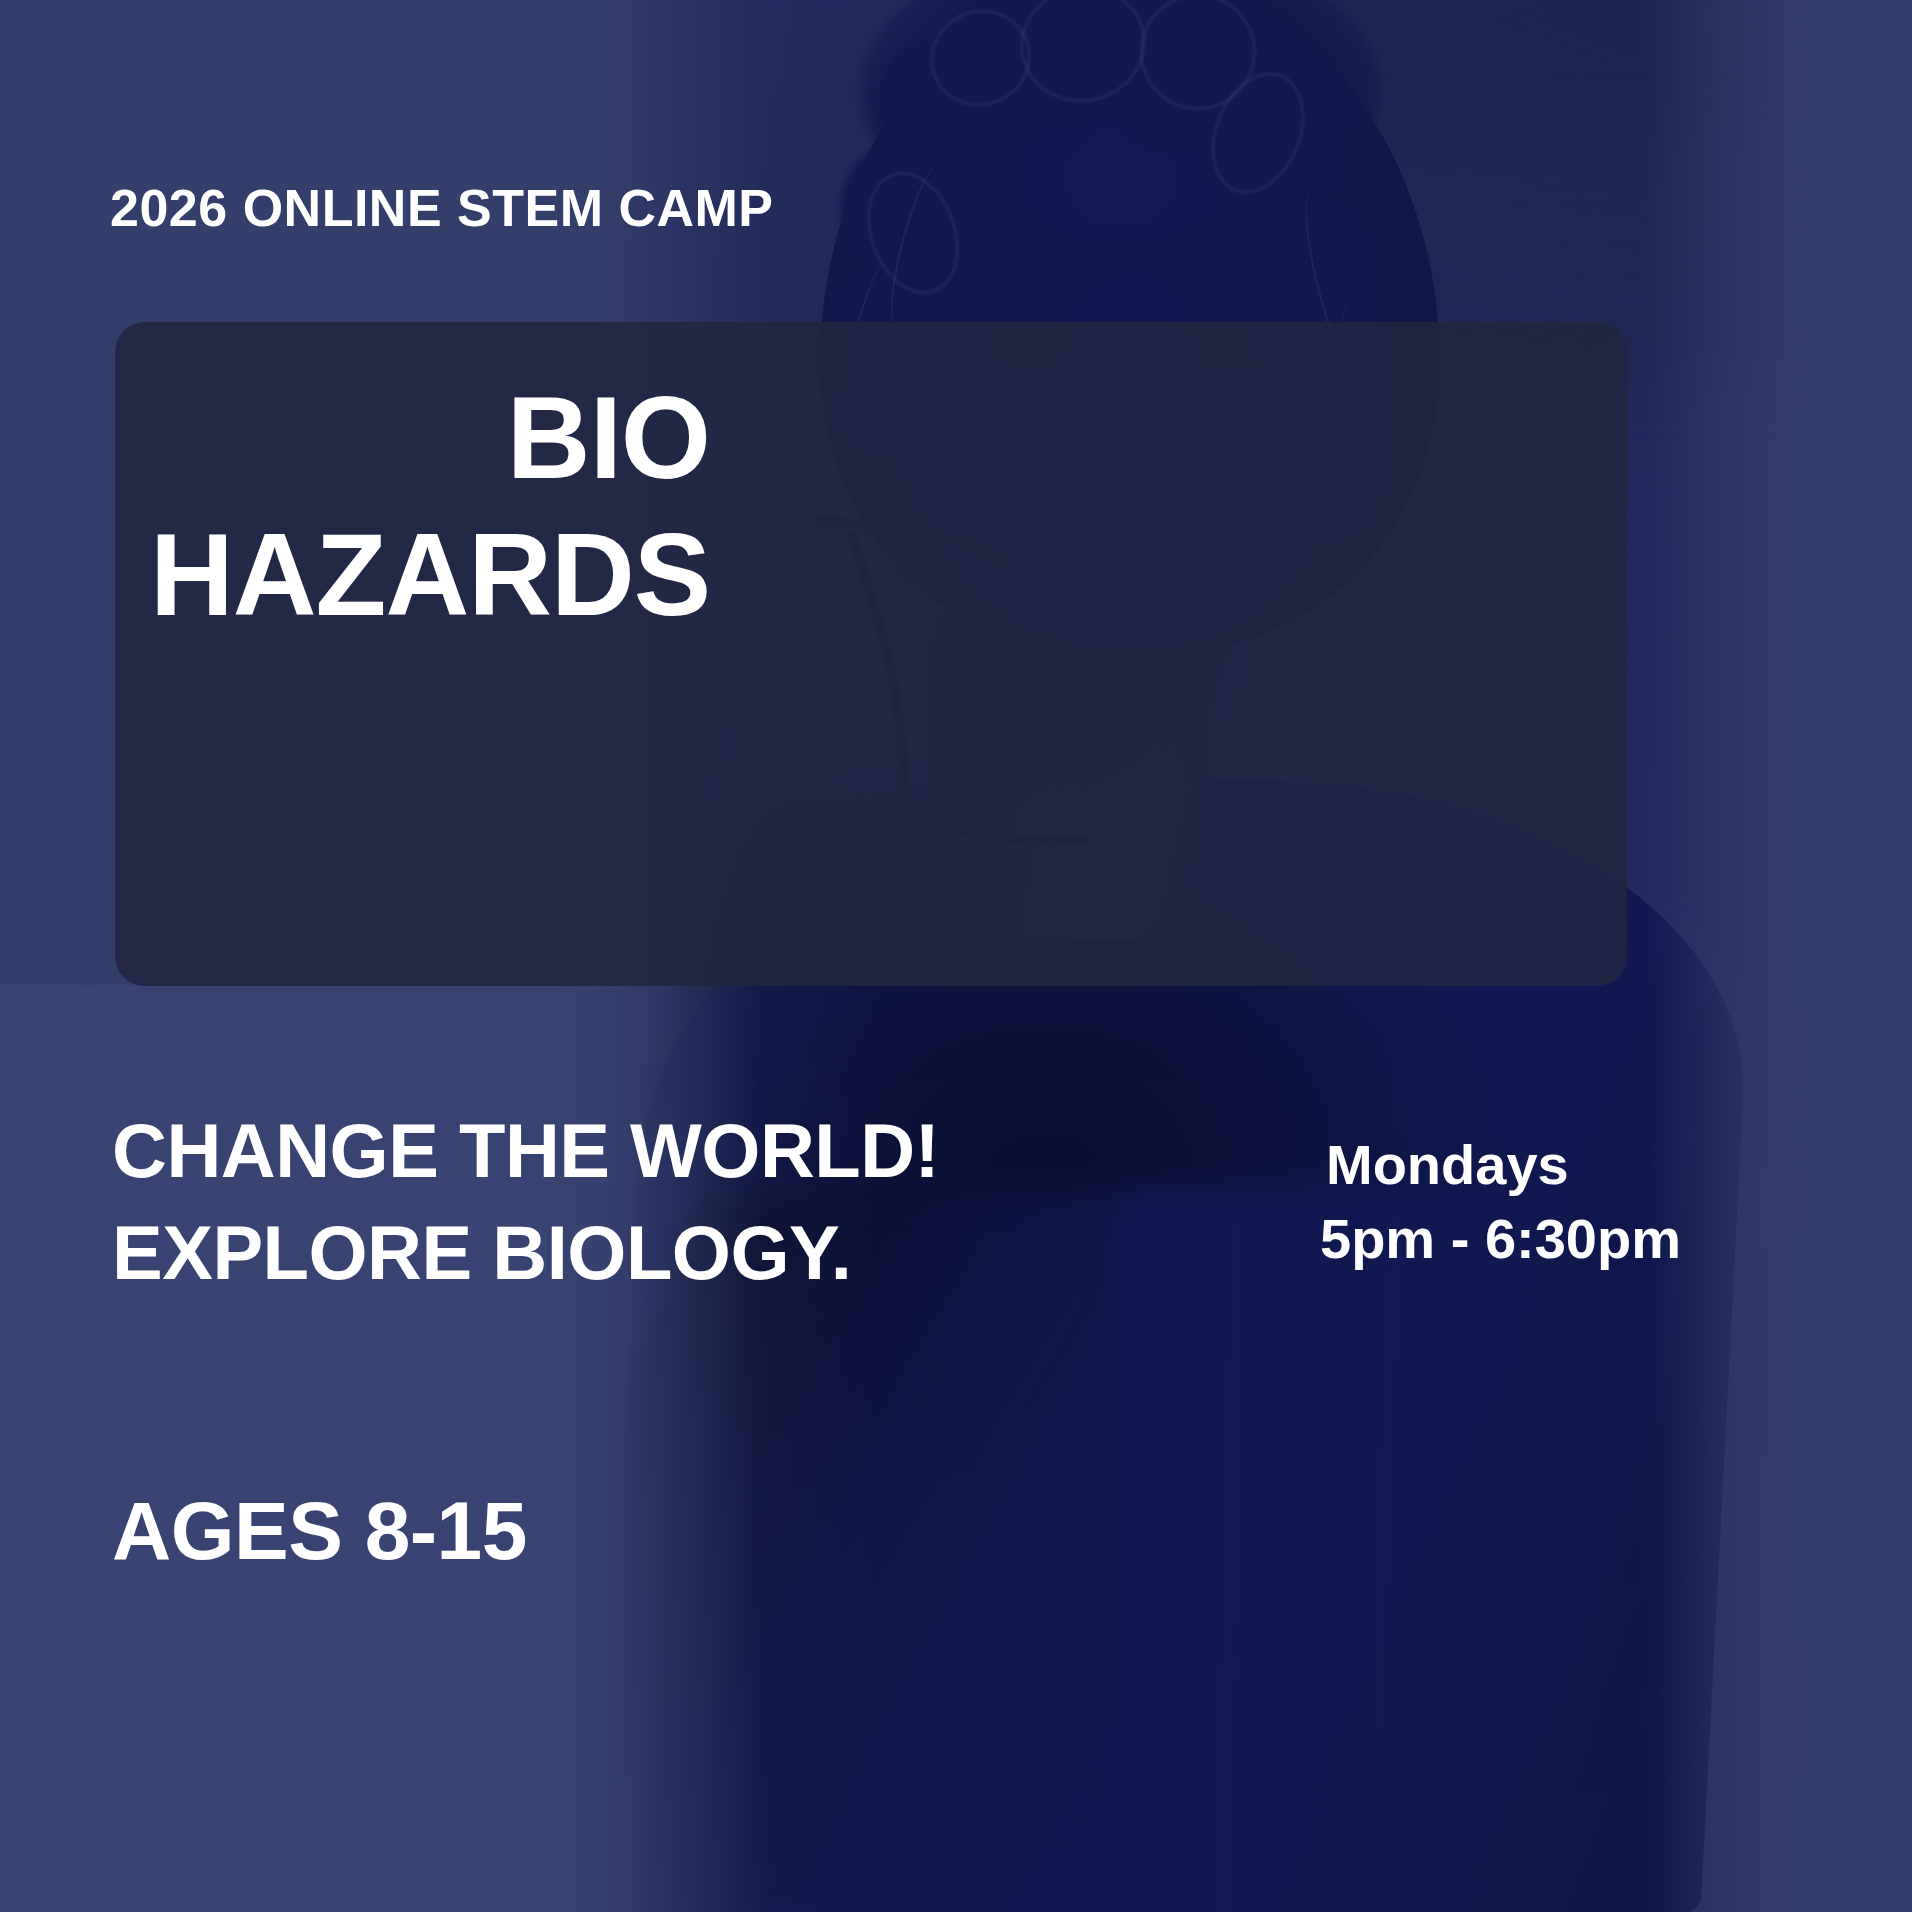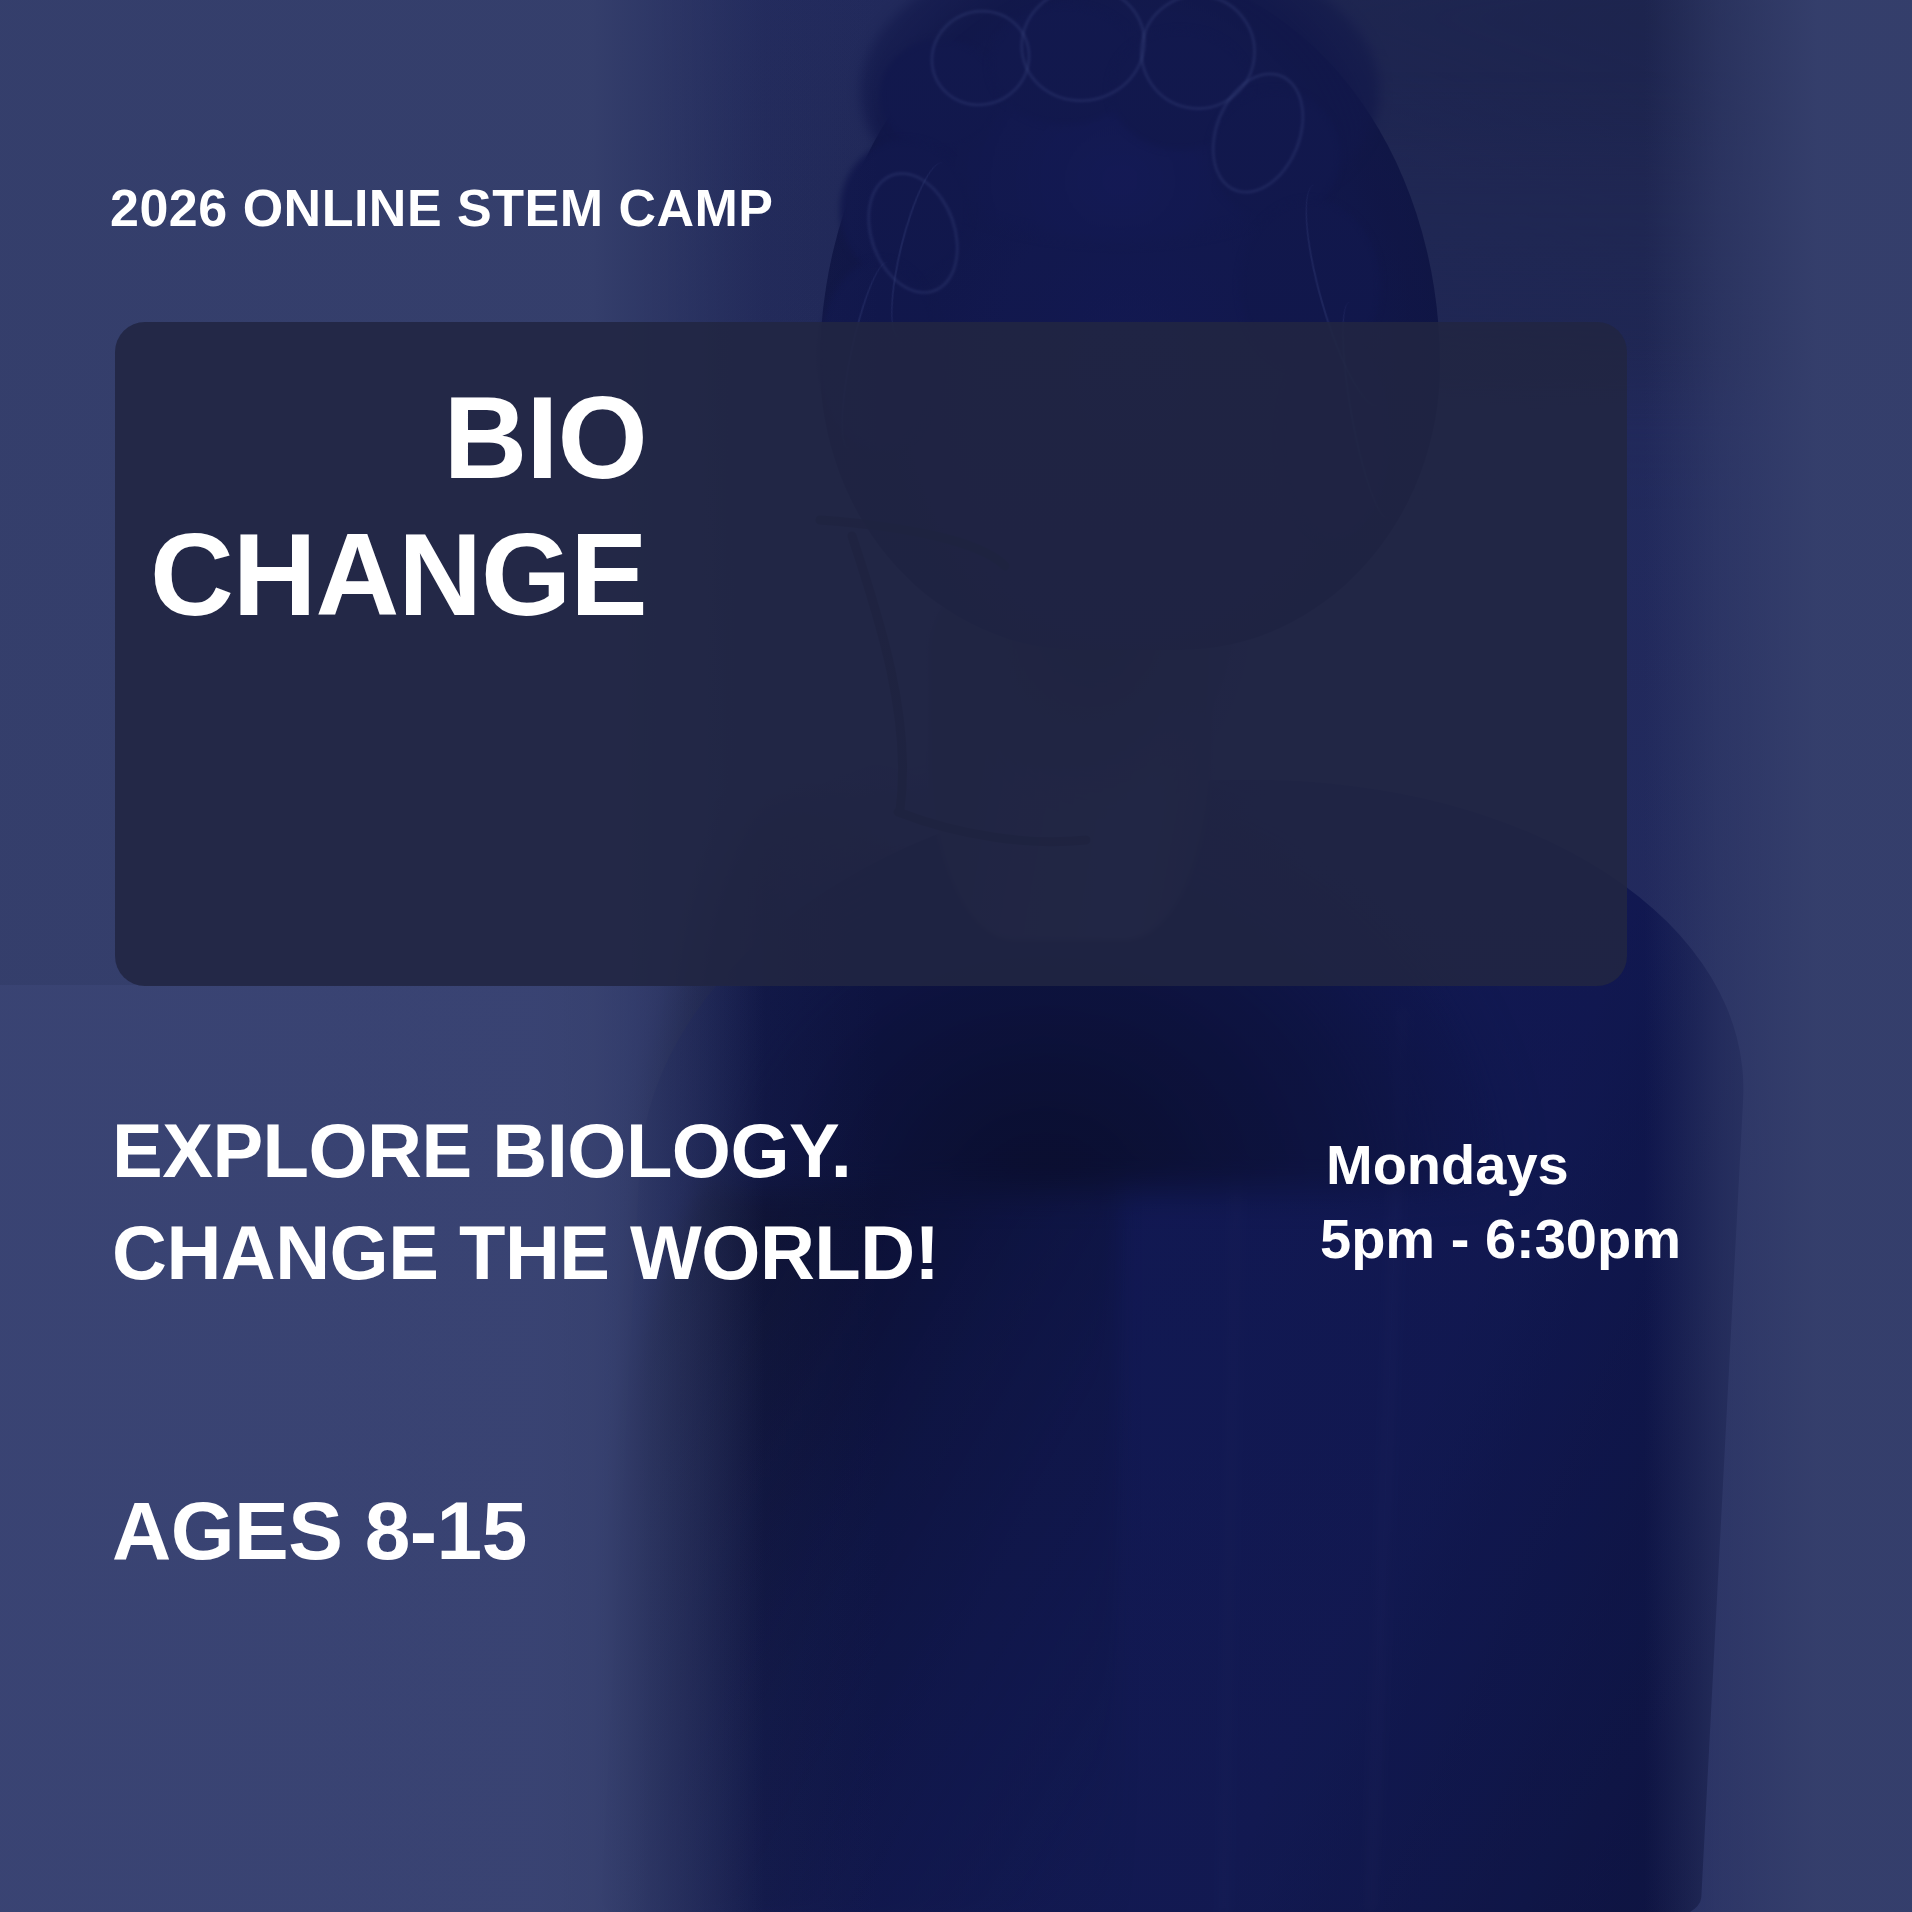--- a/index.html
+++ b/index.html
@@ -377,26 +377,26 @@
     <div class="brand-wash"></div>
     <div class="brand-wash-bottom"></div>
   </div>
 
   <div class="kicker">2026 ONLINE STEM CAMP</div>
 
   <div id="title-panel"></div>
 
   <div class="panel-title">
     <span class="line">BIO</span>
-    <span class="line">CHANGE</span>
+    <span class="line">HAZARDS</span>
   </div>
 
   <div class="tagline">
+    <span class="line">CHANGE THE WORLD!</span>
     <span class="line">EXPLORE BIOLOGY.</span>
-    <span class="line">CHANGE THE WORLD!</span>
   </div>
 
   <div class="schedule">
     <span class="line days">Mondays</span>
     <span class="line">5pm - 6:30pm</span>
   </div>
 
   <div class="ages">AGES 8-15</div>
 
 </div>

